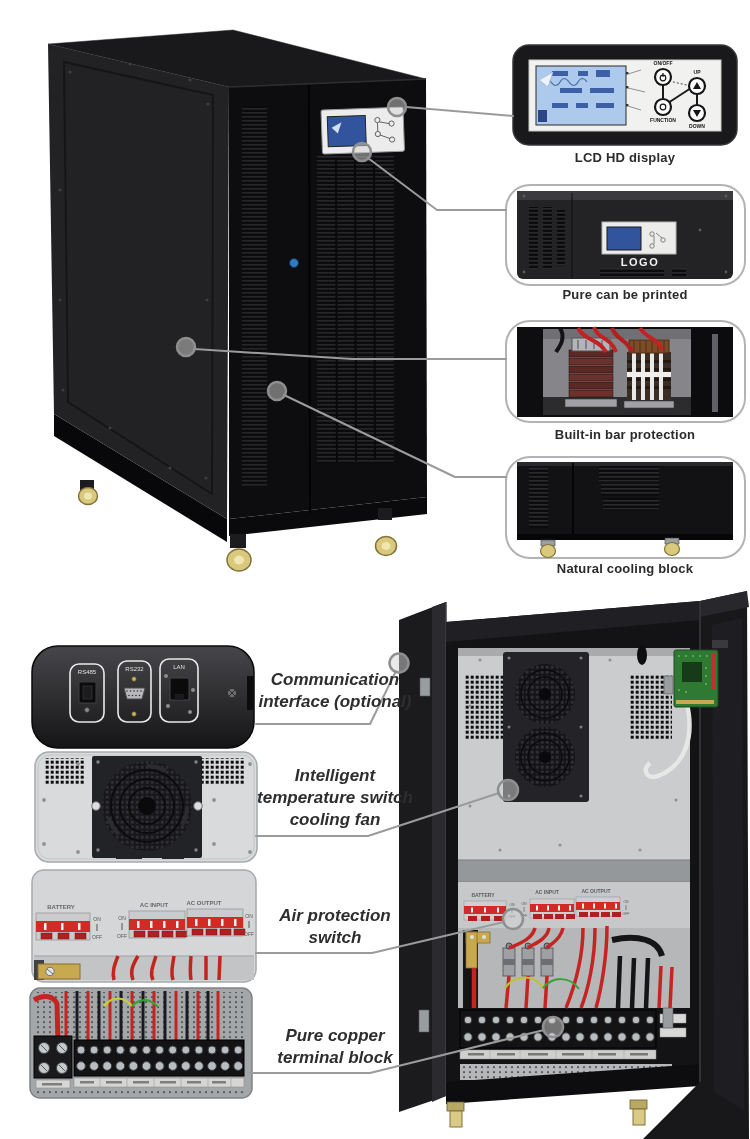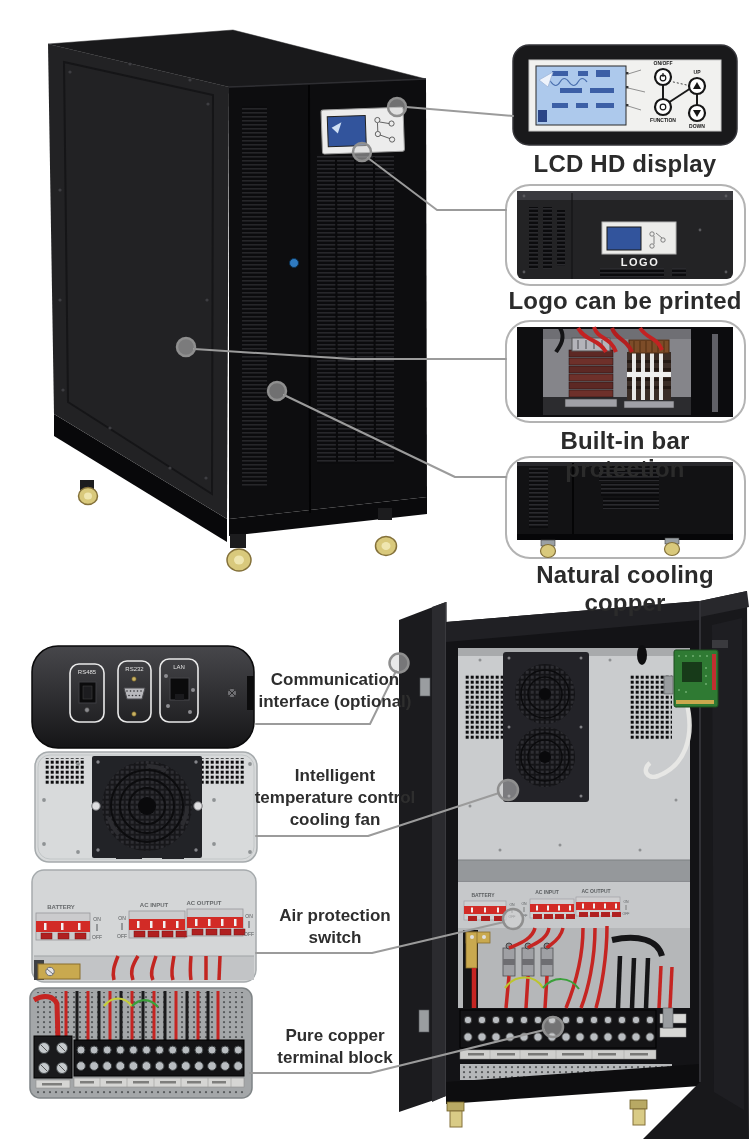--- a/index.html
+++ b/index.html
@@ -1,22 +1,22 @@
 <!DOCTYPE html>
 <html><head>
 <meta charset="utf-8">
 <style>
   html,body{margin:0;padding:0;background:#fff;}
   .stage{position:relative;width:750px;height:1139px;background:#ffffff;overflow:hidden;
          font-family:"Liberation Sans",sans-serif;}
   .stage svg.art{position:absolute;left:0;top:0;}
   .cap{position:absolute;left:500px;width:250px;text-align:center;font-weight:bold;
-       font-size:24px;color:#2b2b2b;letter-spacing:.2px;}
+       font-size:13px;color:#2b2b2b;letter-spacing:.2px;}
   .mid{position:absolute;left:246px;width:178px;text-align:center;font-weight:bold;
-       font-size:17px;line-height:1.28;color:#2e2e2e;white-space:pre-line;}
+       font-size:17px;line-height:1.28;color:#2e2e2e;white-space:pre-line;font-style:italic;}
   svg text{font-family:"Liberation Sans",sans-serif;}
 </style>
 </head>
 <body>
 
 <div class="stage">
 
 <svg class="art" width="750" height="1139" viewBox="0 0 750 1139">
   <defs>
     <pattern id="slat" width="10" height="4" patternUnits="userSpaceOnUse">
@@ -705,26 +705,26 @@
     <circle cx="186" cy="347" r="9"></circle>
     <circle cx="277" cy="391" r="9"></circle>
     <circle cx="399" cy="663" r="9.5"></circle>
     <circle cx="508" cy="790" r="10"></circle>
     <circle cx="513" cy="919" r="10"></circle>
     <circle cx="553" cy="1027" r="10"></circle>
   </g>
 </svg>
 
   <div class="cap" style="top:150px">LCD HD display</div>
-  <div class="cap" style="top:287px">Logo can be printed</div>
+  <div class="cap" style="top:287px">Pure can be printed</div>
   <div class="cap" style="top:427px">Built-in bar protection</div>
-  <div class="cap" style="top:561px">Natural cooling copper</div>
+  <div class="cap" style="top:561px">Natural cooling block</div>
 
   <div class="mid" style="top:669px">Communication
 interface (optional)</div>
   <div class="mid" style="top:765px">Intelligent
-temperature control
+temperature switch
 cooling fan</div>
   <div class="mid" style="top:1025px">Pure copper
 terminal block</div>
   <div class="mid" style="top:905px">Air protection
 switch</div>
 </div>
 
 </body></html>

